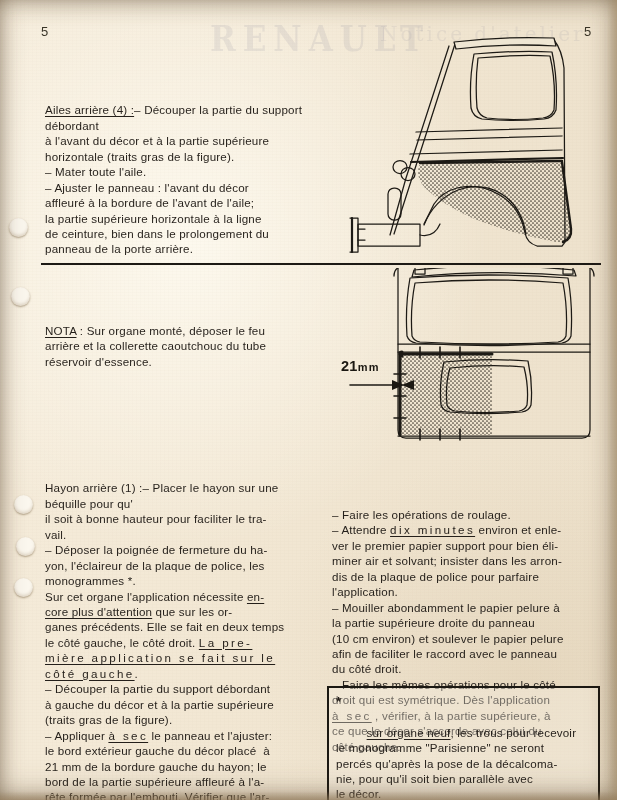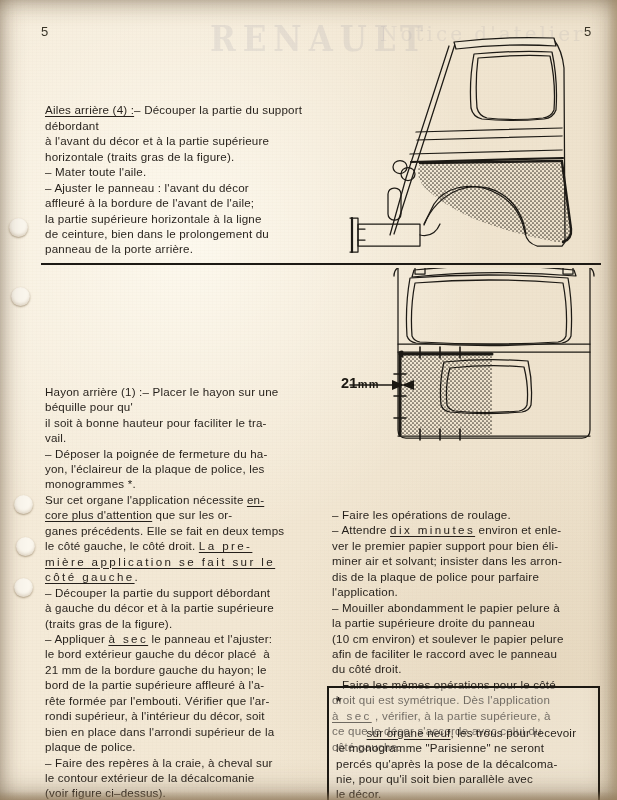--- a/index.html
+++ b/index.html
@@ -150,21 +150,21 @@
   }
   .note-body { margin-left: 17px; }
 
   
   .figure { position: absolute; }
   #fig-fender { left: 322px; top: 28px; width: 292px; height: 228px; }
   #fig-hayon  { left: 322px; top: 268px; width: 292px; height: 182px; }
 
   .dim-label {
     position: absolute;
-    left: 341px; top: 375px;
+    left: 341px; top: 358px;
     font-family: "Liberation Sans", sans-serif;
     font-weight: bold;
     font-size: 14.5px;
     color: #1b1812;
     letter-spacing: .3px;
   }
   .dim-label .unit { font-size: 11px; letter-spacing: 1.3px; }
 </style>
 </head>
 <body>
@@ -191,20 +191,23 @@
     <p class="para"><span class="ul">Ailes arrière (4) :</span><span>– Découper la partie du support débordant
 à l'avant du décor et à la partie supérieure
 horizontale (traits gras de la figure).
 – Mater toute l'aile.
 – Ajuster le panneau : l'avant du décor
 affleuré à la bordure de l'avant de l'aile;
 la partie supérieure horizontale à la ligne
 de ceinture, bien dans le prolongement du
 panneau de la porte arrière.</span></p>
 
+    <p class="para" style="margin-top:15.4px;"><span class="ul">NOTA</span><span> : Sur organe monté, déposer le feu
+arrière et la collerette caoutchouc du tube
+réservoir d'essence.</span></p>
 
     <p class="para" style="margin-top:61px;"><span>Hayon arrière (1) :</span><span>– Placer le hayon sur une béquille pour qu'
 il soit à bonne hauteur pour faciliter le tra-
 vail.
 – Déposer la poignée de fermeture du ha-
 yon, l'éclaireur de la plaque de police, les
 monogrammes *.
 Sur cet organe l'application nécessite </span><span class="ul">en-
 core plus d'attention</span><span> que sur les or-
 ganes précédents. Elle se fait en deux temps

